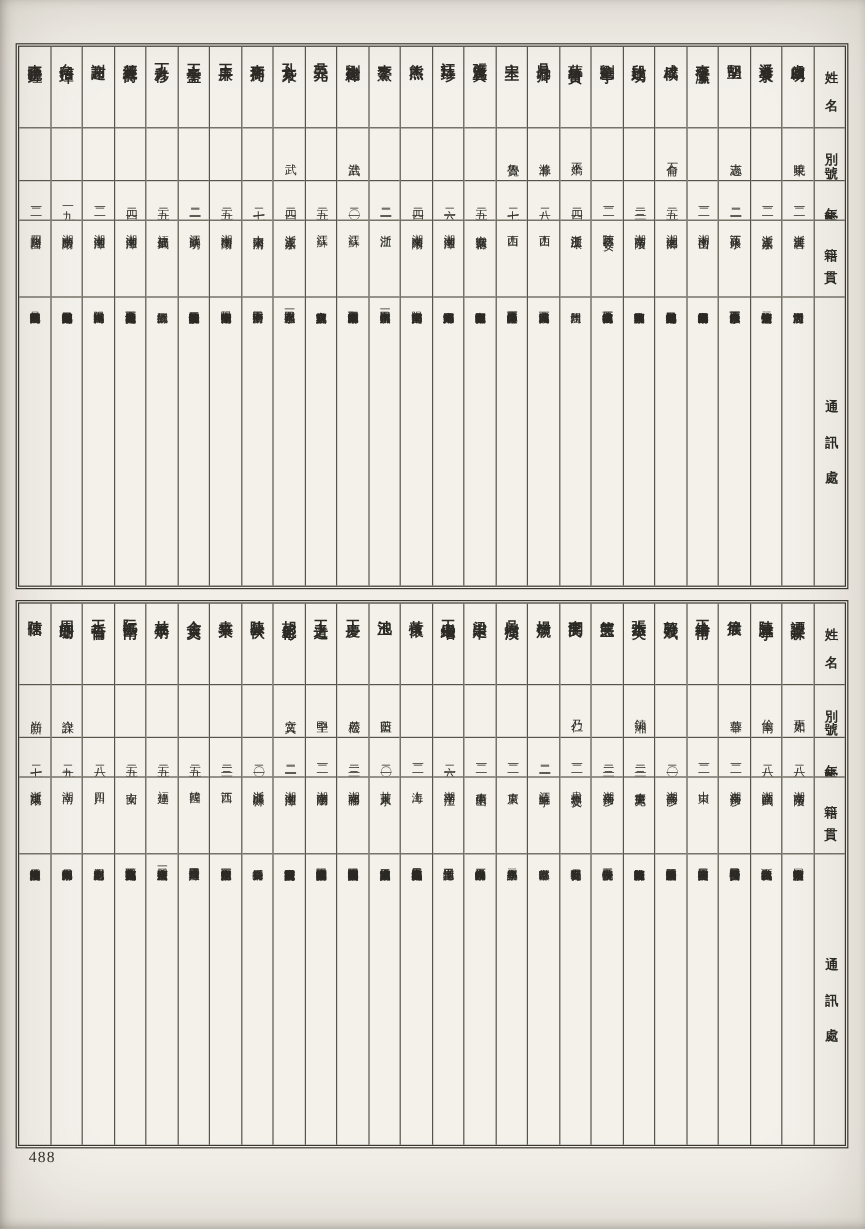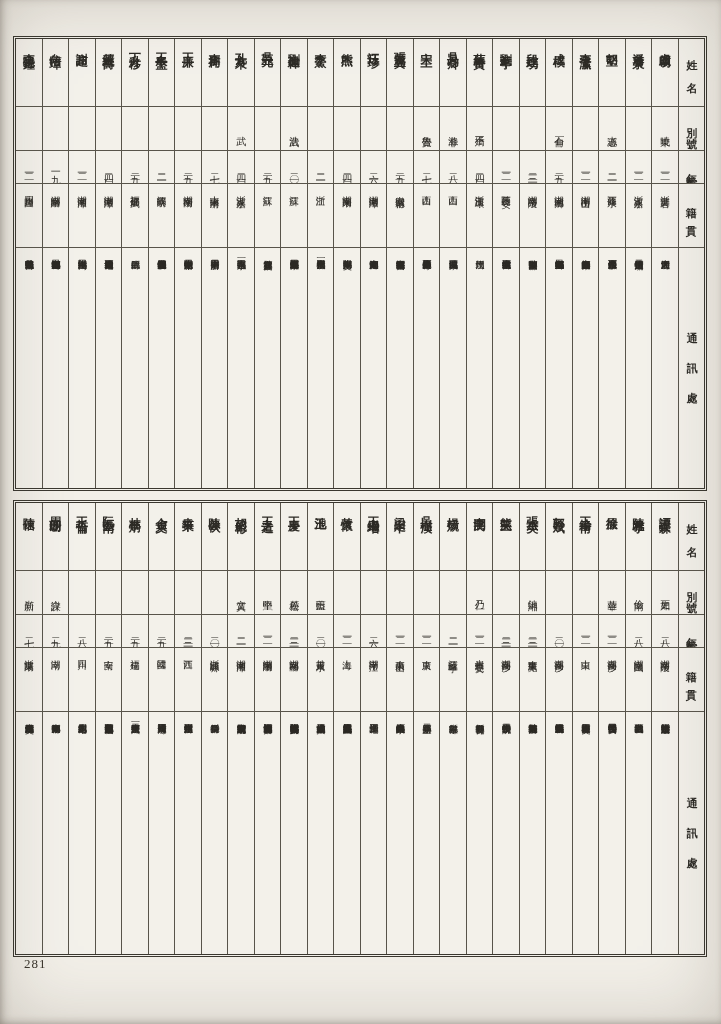--- a/index.html
+++ b/index.html
@@ -955,15 +955,15 @@
           <div class="cell native">
             <span class="vtext">籍貫</span>
           </div>
           <div class="cell address">
             <span class="vtext">通訊處</span>
           </div>
         </div>
       </div>
   </div>
 
-  <div class="page-number">281</div>
+  <div class="page-number">488</div>
 
 </div>
 
 </body></html>

